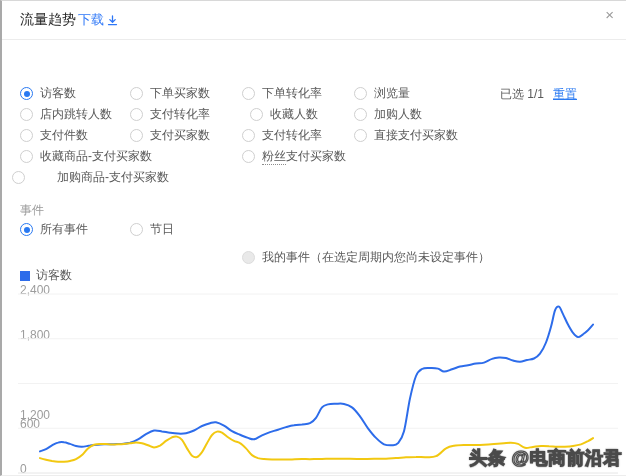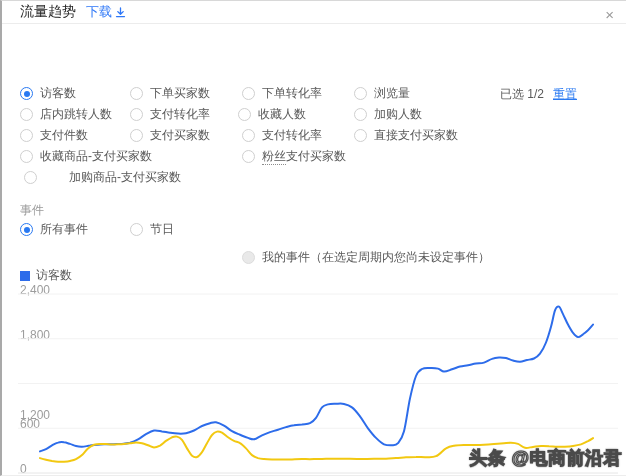--- a/index.html
+++ b/index.html
@@ -1,22 +1,22 @@
 <!DOCTYPE html>
 <html><head>
 <meta charset="utf-8">
 <style>
   html,body{margin:0;padding:0;background:#fff;}
   #page{position:relative;width:626px;height:476px;background:#fff;overflow:hidden;
         font-family:"Liberation Sans","DejaVu Sans",sans-serif;
         border-left:2px solid #a9a9a9;border-top:1px solid #d8d8d8;border-bottom:1px solid #ededed;box-sizing:border-box;}
-  .titlebar{position:absolute;top:0;left:0;right:0;height:23px;border-bottom:1px solid #ececec;
+  .titlebar{position:absolute;top:0;left:0;right:0;height:39px;border-bottom:1px solid #ececec;
             display:flex;align-items:center;padding-left:18px;box-sizing:border-box;}
   .title{font-size:14px;color:#262626;}
-  .dl-link{display:inline-flex;align-items:center;gap:3px;color:#2e77f7;font-size:13px;cursor:pointer;margin-left:10px;}
+  .dl-link{display:inline-flex;align-items:center;gap:3px;color:#2e77f7;font-size:13px;cursor:pointer;margin-left:2px;}
   .close{position:absolute;top:6px;right:12px;font-size:15px;color:#9b9b9b;cursor:pointer;line-height:1;}
   .radio-item{position:absolute;display:flex;align-items:center;gap:7px;height:15px;cursor:pointer;}
   .radio{width:13px;height:13px;border-radius:50%;border:1px solid #cfcfcf;box-sizing:border-box;background:#fff;position:relative;flex:none;}
   .sel .radio{border-color:#2979f2;}
   .sel .radio::after{content:'';position:absolute;left:2.5px;top:2.5px;right:2.5px;bottom:2.5px;background:#2979f2;border-radius:50%;}
   .dis .radio{background:#e9e9e9;border-color:#dcdcdc;}
   .rlabel{font-size:12px;color:#595959;white-space:nowrap;}
   .dotted{border-bottom:1px dotted #8c8c8c;padding-bottom:1px;}
   .selected-info{position:absolute;top:85px;right:49px;display:flex;gap:9px;font-size:12px;align-items:center;}
   .sel-count{color:#595959;}
@@ -65,21 +65,21 @@
         <span class="rlabel">浏览量</span>
       </div>
       <div class="radio-item" style="left: 18px; top: 106px;">
         <span class="radio"></span>
         <span class="rlabel">店内跳转人数</span>
       </div>
       <div class="radio-item" style="left: 128px; top: 106px;">
         <span class="radio"></span>
         <span class="rlabel">支付转化率</span>
       </div>
-      <div class="radio-item" style="left: 236px; top: 106px;">
+      <div class="radio-item" style="left: 248px; top: 106px;">
         <span class="radio"></span>
         <span class="rlabel">收藏人数</span>
       </div>
       <div class="radio-item" style="left: 352px; top: 106px;">
         <span class="radio"></span>
         <span class="rlabel">加购人数</span>
       </div>
       <div class="radio-item" style="left: 18px; top: 127px;">
         <span class="radio"></span>
         <span class="rlabel">支付件数</span>
@@ -97,28 +97,28 @@
         <span class="rlabel">直接支付买家数</span>
       </div>
       <div class="radio-item" style="left: 18px; top: 148px;">
         <span class="radio"></span>
         <span class="rlabel">收藏商品-支付买家数</span>
       </div>
       <div class="radio-item" style="left: 240px; top: 148px;">
         <span class="radio"></span>
         <span class="rlabel"><span class="dotted">粉丝</span><span>支付买家数</span></span>
       </div>
-      <div class="radio-item" style="left: 22px; top: 169px; gap: 32px;">
+      <div class="radio-item" style="left: 10px; top: 169px; gap: 32px;">
         <span class="radio"></span>
         <span class="rlabel">加购商品-支付买家数</span>
       </div>
     </div>
 
   <div class="selected-info">
-    <span class="sel-count">已选 1/2</span>
+    <span class="sel-count">已选 1/1</span>
     <span class="reset">重置</span>
   </div>
 
   <div class="section-label">事件</div>
   <div>
       <div class="radio-item sel" style="left: 18px; top: 221px;">
         <span class="radio"></span>
         <span class="rlabel">所有事件</span>
       </div>
       <div class="radio-item" style="left: 128px; top: 221px;">

